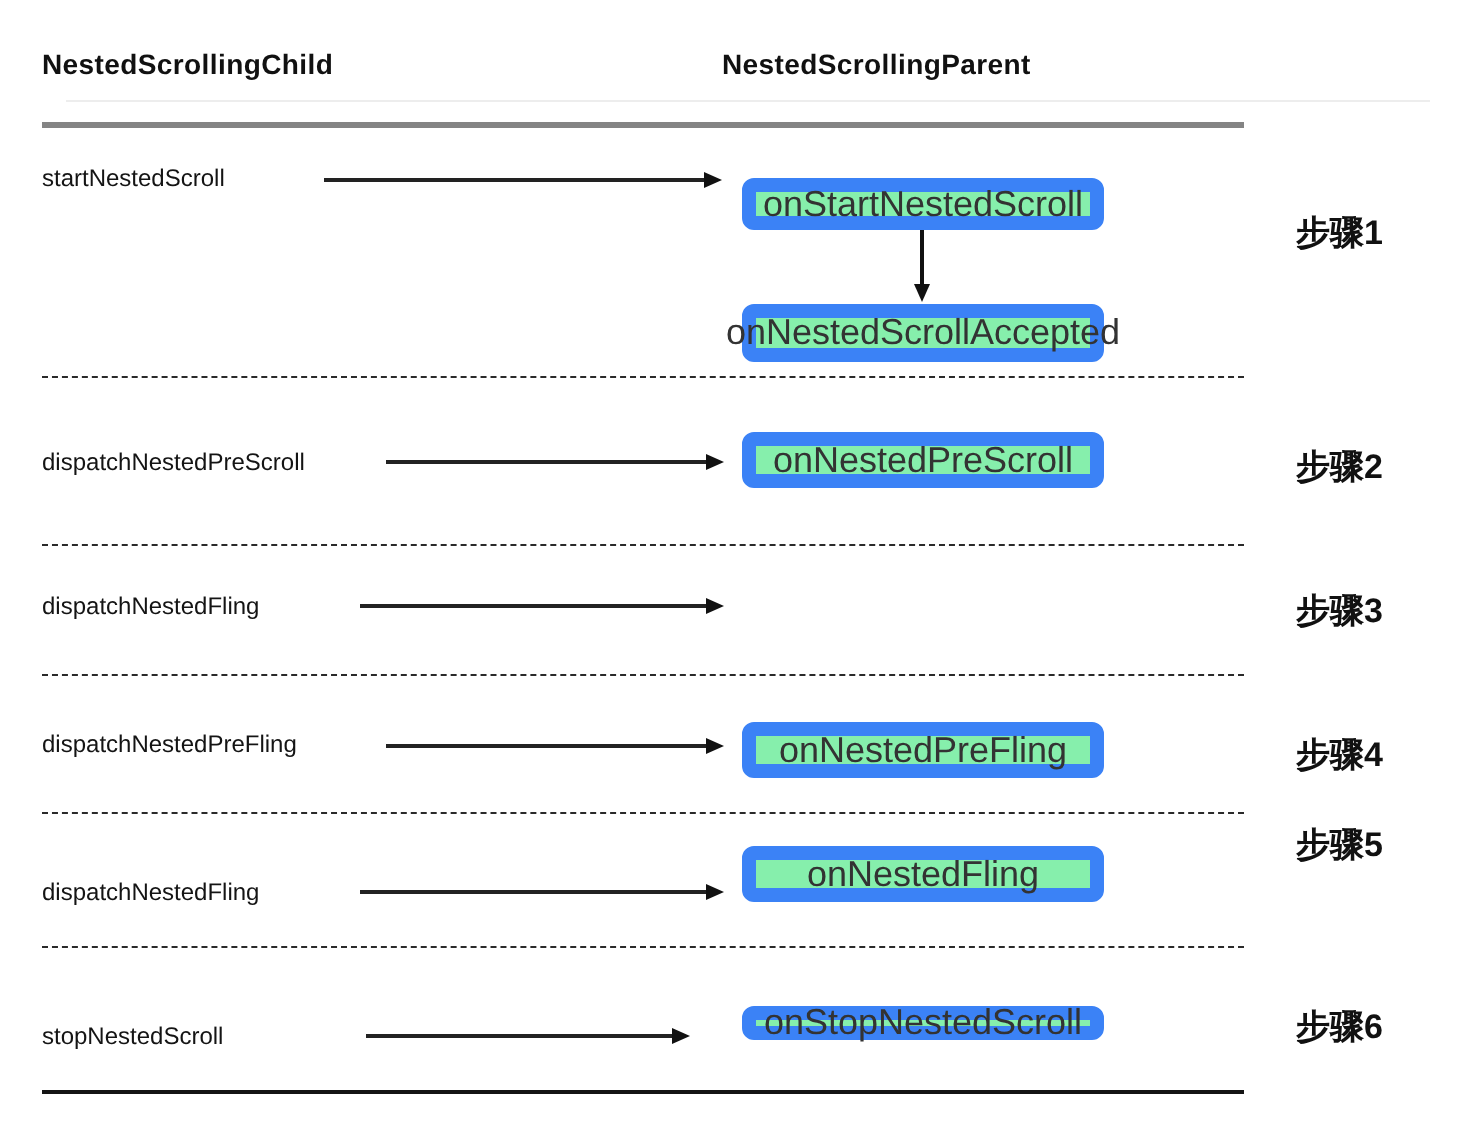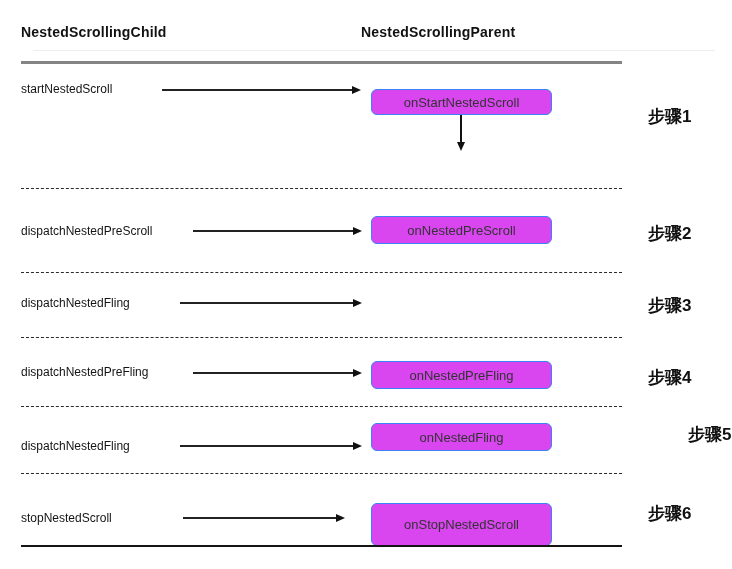--- a/index.html
+++ b/index.html
@@ -12,23 +12,23 @@
     letter-spacing:.2px;white-space:nowrap;
   }
   .faint-line{position:absolute;height:1px;background:#ededed;}
   .solid-line{position:absolute;background:#848484;}
   .bottom-line{position:absolute;background:#141414;}
   .dashed-line{position:absolute;height:0;border-top:1.6px dashed #2a2a2a;}
   .mlabel{
     position:absolute;font-size:12px;color:#141414;white-space:nowrap;line-height:16px;
   }
   .mbox{
-    position:absolute;width:181px;background:#d946ef;border:1px solid #3b82f6;
+    position:absolute;width:181px;background:#86efac;border:7px solid #3b82f6;
     border-radius:6px;display:flex;align-items:center;justify-content:center;
-    font-size:13px;color:#333;box-sizing:border-box;white-space:nowrap;
+    font-size:18px;color:#333;box-sizing:border-box;white-space:nowrap;
   }
   .steplbl{
     position:absolute;font-size:17px;font-weight:bold;color:#111;white-space:nowrap;
   }
   .harrow{position:absolute;height:1.6px;background:#222;}
   .harrow::after{
     content:'';position:absolute;right:-9px;top:50%;transform:translateY(-50%);
     width:0;height:0;border-left:9px solid #111;
     border-top:4.2px solid transparent;border-bottom:4.2px solid transparent;
   }
@@ -47,20 +47,21 @@
   <div class="hdr" style="left:21px;top:24px;">NestedScrollingChild</div>
   <div class="hdr" style="left:361px;top:24px;">NestedScrollingParent</div>
 
   <div class="faint-line" style="left:33px;top:50px;width:682px;"></div>
   <div class="solid-line" style="left:21px;top:61px;width:601px;height:3px;"></div>
 
   <div class="mlabel" style="left:21px;top:81px;">startNestedScroll</div>
   <div class="harrow" style="left:162px;top:89px;width:190px;"></div>
   <div class="mbox" style="left:371px;top:89px;height:26px;">onStartNestedScroll</div>
   <div class="varrow" style="left:460px;top:115px;height:28px;"></div>
+  <div class="mbox" style="left:371px;top:152px;height:29px;">onNestedScrollAccepted</div>
   <div class="steplbl" style="left:648px;top:105px;">步骤1</div>
 
   <div class="dashed-line" style="left:21px;top:188px;width:601px;"></div>
 
   <div class="mlabel" style="left:21px;top:223px;">dispatchNestedPreScroll</div>
   <div class="harrow" style="left:193px;top:230px;width:160px;"></div>
   <div class="mbox" style="left:371px;top:216px;height:28px;">onNestedPreScroll</div>
   <div class="steplbl" style="left:648px;top:222px;">步骤2</div>
 
   <div class="dashed-line" style="left:21px;top:272px;width:601px;"></div>
@@ -74,24 +75,24 @@
   <div class="mlabel" style="left:21px;top:364px;">dispatchNestedPreFling</div>
   <div class="harrow" style="left:193px;top:372px;width:160px;"></div>
   <div class="mbox" style="left:371px;top:361px;height:28px;text-align:center;">onNestedPreFling</div>
   <div class="steplbl" style="left:648px;top:366px;">步骤4</div>
 
   <div class="dashed-line" style="left:21px;top:406px;width:601px;"></div>
 
   <div class="mlabel" style="left:21px;top:438px;">dispatchNestedFling</div>
   <div class="harrow" style="left:180px;top:445px;width:173px;"></div>
   <div class="mbox" style="left:371px;top:423px;height:28px;">onNestedFling</div>
-  <div class="steplbl" style="left:648px;top:423px;margin-left:40px;">步骤5</div>
+  <div class="steplbl" style="left:648px;top:411px;">步骤5</div>
 
   <div class="dashed-line" style="left:21px;top:473px;width:601px;"></div>
 
   <div class="mlabel" style="left:21px;top:510px;">stopNestedScroll</div>
   <div class="harrow" style="left:183px;top:517px;width:153px;"></div>
-  <div class="mbox" style="left:371px;top:503px;height:43px;">onStopNestedScroll</div>
+  <div class="mbox" style="left:371px;top:503px;height:17px;">onStopNestedScroll</div>
   <div class="steplbl" style="left:648px;top:502px;">步骤6</div>
 
   <div class="bottom-line" style="left:21px;top:545px;width:601px;height:2px;"></div>
 
 </div>
 
 </body></html>

